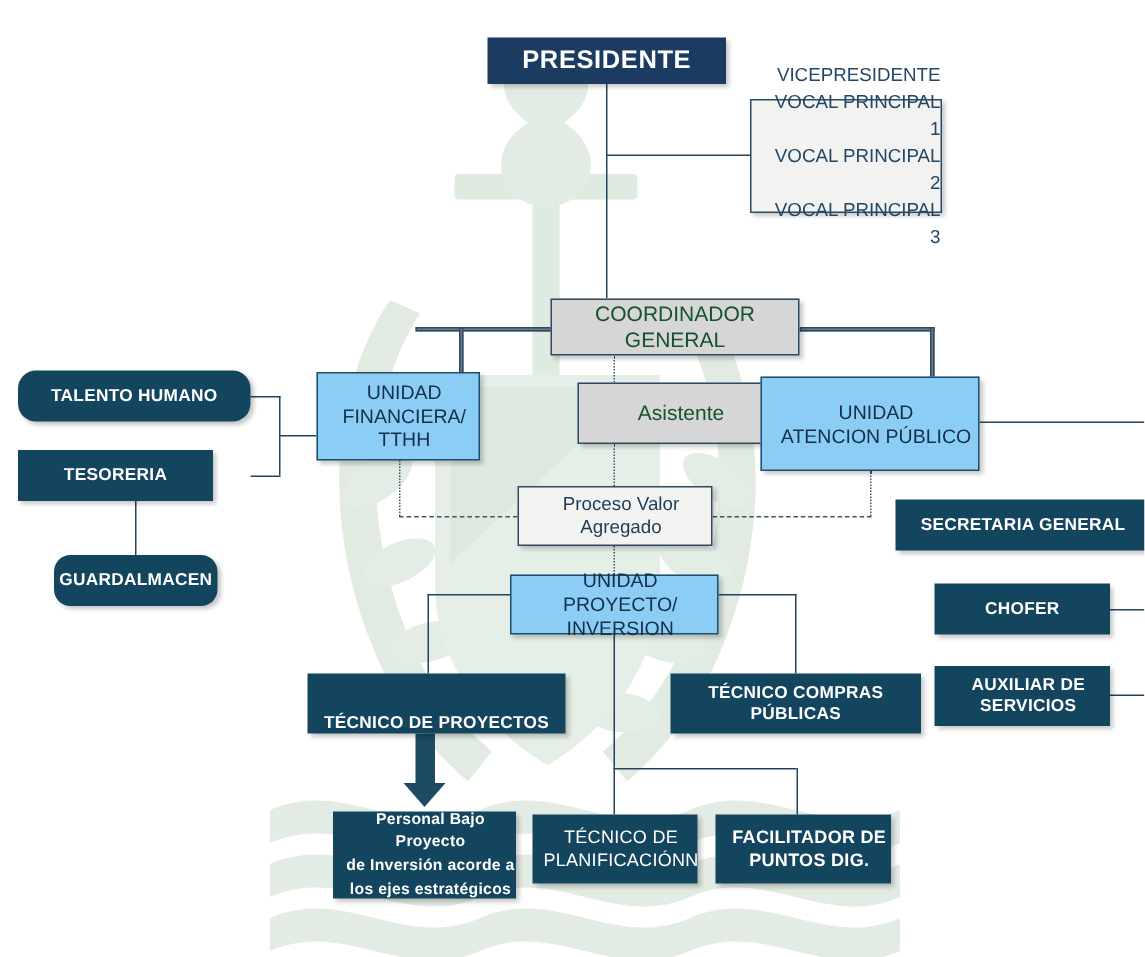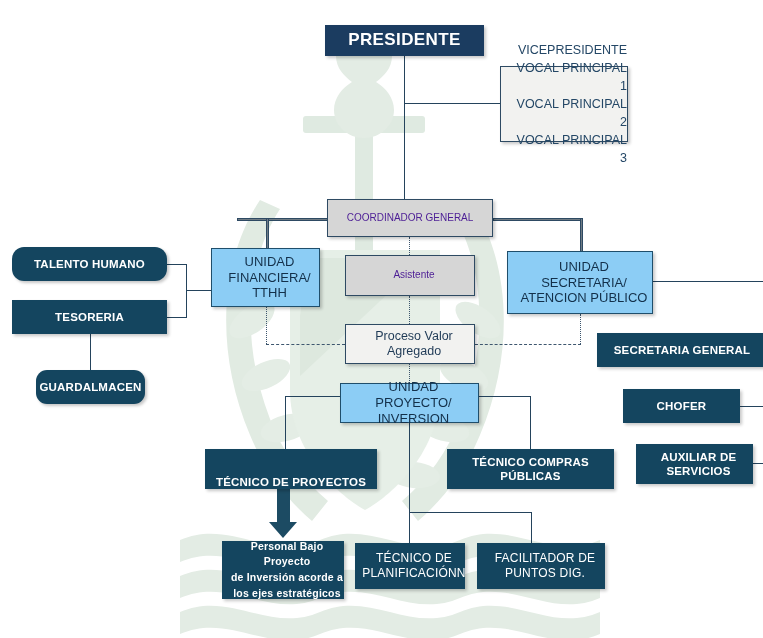--- a/index.html
+++ b/index.html
@@ -78,23 +78,24 @@
   .lblue{
     background:#8ccdf5;
     color:#13304a;
     border:1px solid #1f4e6b;
     font-size:13px;
   }
 
   
   .grey{
     background:#d6d6d6;
-    color:#4c1d95;
+    color:#14532d;
     border:1px solid #2e4a63;
-    font-size:10px;
+    font-size:14px;
+    margin-left:40px;
   }
   
   .white{
     background:#f2f2f0;
     color:#1f3a56;
     border:1px solid #2e4a63;
     font-size:12.5px;
   }
   .white.vp{
     font-size:12.5px;
@@ -207,21 +208,20 @@
 
   <div class="box grey" style="left:345px; top:255px; width:130px; height:41px;">
     <span>
       <span>Asistente</span>
     </span>
   </div>
 
   <div class="box lblue" style="left:507px; top:251px; width:146px; height:63px;">
     <span>
       <span>UNIDAD</span>
-      <span>SECRETARIA/</span>
       <span>ATENCION PÚBLICO</span>
     </span>
   </div>
 
   <div class="box white" style="left:345px; top:324px; width:130px; height:40px;">
     <span>
       <span>Proceso Valor</span>
       <span>Agregado</span>
     </span>
   </div>
@@ -230,37 +230,37 @@
     <span>
       <span>UNIDAD PROYECTO/</span>
       <span>INVERSION</span>
     </span>
   </div>
 
   <div class="box navy" style="left:12px; top:247px; width:155px; height:34px;border-radius:12px;">
     <span>TALENTO HUMANO</span>
   </div>
 
-  <div class="box navy" style="left:12px; top:300px; width:155px; height:34px;justify-content:flex-end;">
+  <div class="box navy" style="left:12px; top:300px; width:130px; height:34px;justify-content:flex-end;">
     <span>TESORERIA</span>
   </div>
 
   <div class="box navy" style="left:36px; top:370px; width:109px; height:34px;border-radius:11px;">
     <span>GUARDALMACEN</span>
   </div>
 
   <div class="box navy" style="left:597px; top:333px; width:170px; height:34px;">
     <span>SECRETARIA GENERAL</span>
   </div>
 
   <div class="box navy" style="left:623px; top:389px; width:117px; height:34px;">
     <span>CHOFER</span>
   </div>
 
-  <div class="box navy" style="left:636px; top:444px; width:117px; height:40px;">
+  <div class="box navy" style="left:623px; top:444px; width:117px; height:40px;">
     <span>
       <span>AUXILIAR DE</span>
       <span>SERVICIOS</span>
     </span>
   </div>
 
   <div class="box navy" style="left:205px; top:449px; width:172px; height:40px;align-items:flex-end;">
     <span>TÉCNICO DE PROYECTOS</span>
   </div>
 
@@ -276,20 +276,20 @@
     </span>
   </div>
 
   <div class="box navy" style="left:355px; top:543px; width:110px; height:46px; font-weight:normal; font-size:12px;">
     <span>
       <span>TÉCNICO DE</span>
       <span>PLANIFICACIÓNN</span>
     </span>
   </div>
 
-  <div class="box navy" style="left:477px; top:543px; width:128px; height:46px; font-weight:normal; font-size:12px;">
+  <div class="box navy" style="left:477px; top:543px; width:117px; height:46px; font-weight:bold; font-size:12px;">
     <span>
       <span>FACILITADOR DE</span>
       <span>PUNTOS DIG.</span>
     </span>
   </div>
 
 </div>
 
 </body></html>

